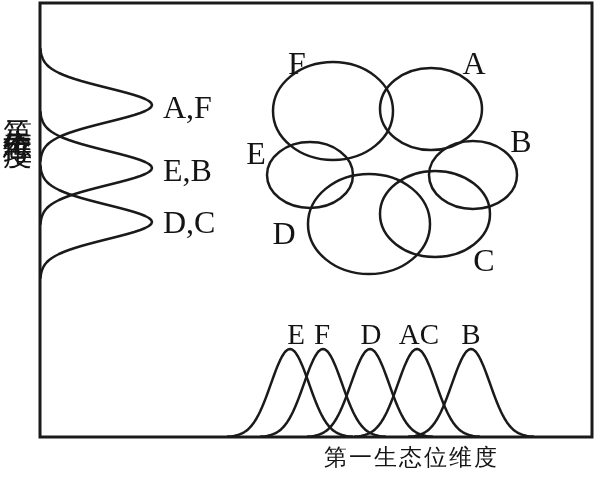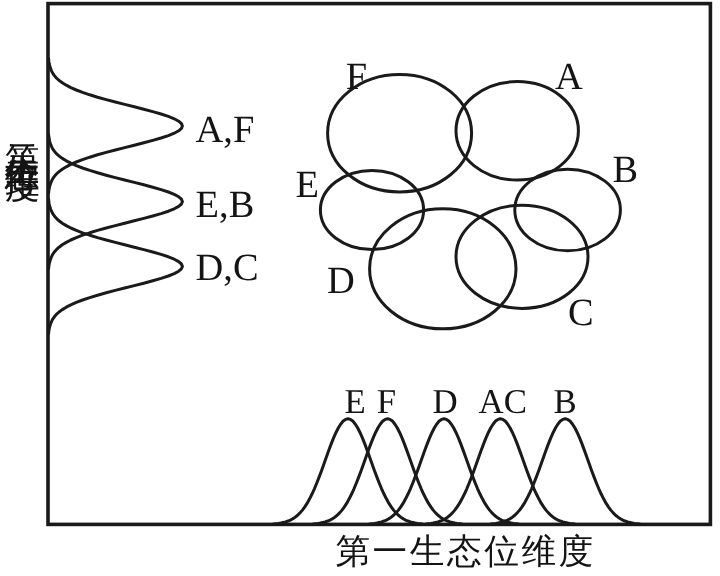--- a/index.html
+++ b/index.html
@@ -55,22 +55,22 @@
     font-size: 29px;
     letter-spacing: 3px;
     color: #141414;
     line-height: 1;
   }
   .axis-label-x {
     position: absolute;
     left: 277px;
     top: 445px;
     width: 222px;
-    text-align: center;
-    font-size: 29px;
+    text-align: right;
+    font-size: 23px;
     letter-spacing: 2px;
     color: #141414;
     line-height: 1.1;
   }
 </style>
 </head>
 <body>
 
 <div class="stage">
   <svg id="diagram-svg" width="600" height="480" viewBox="0 0 600 480">

